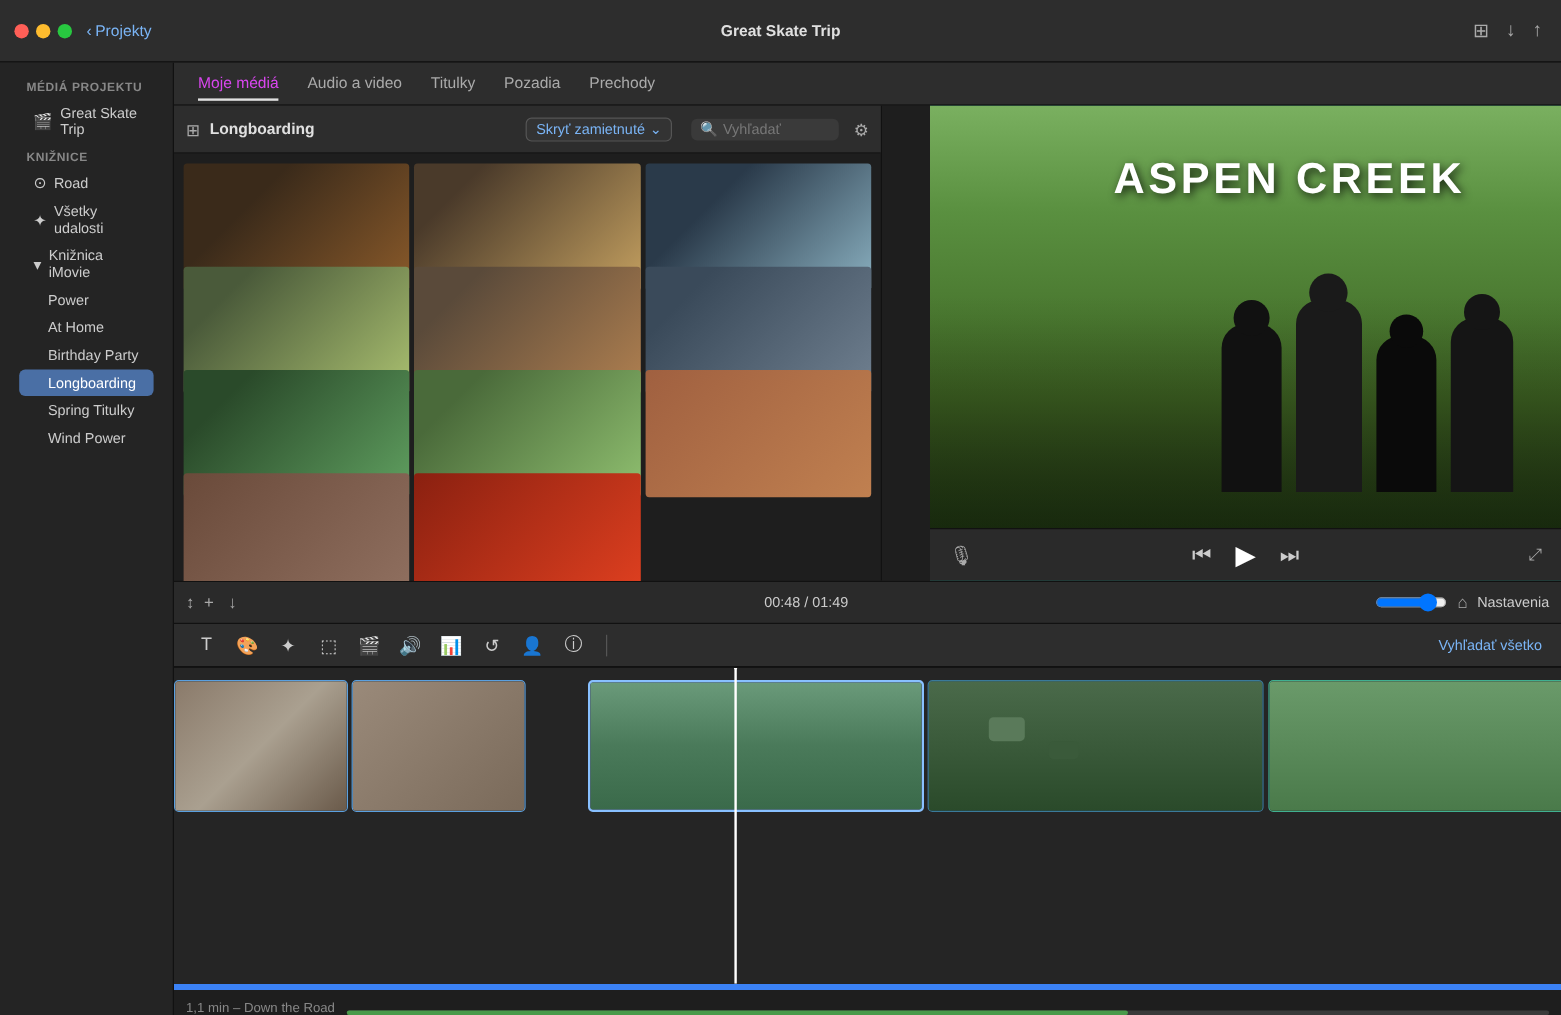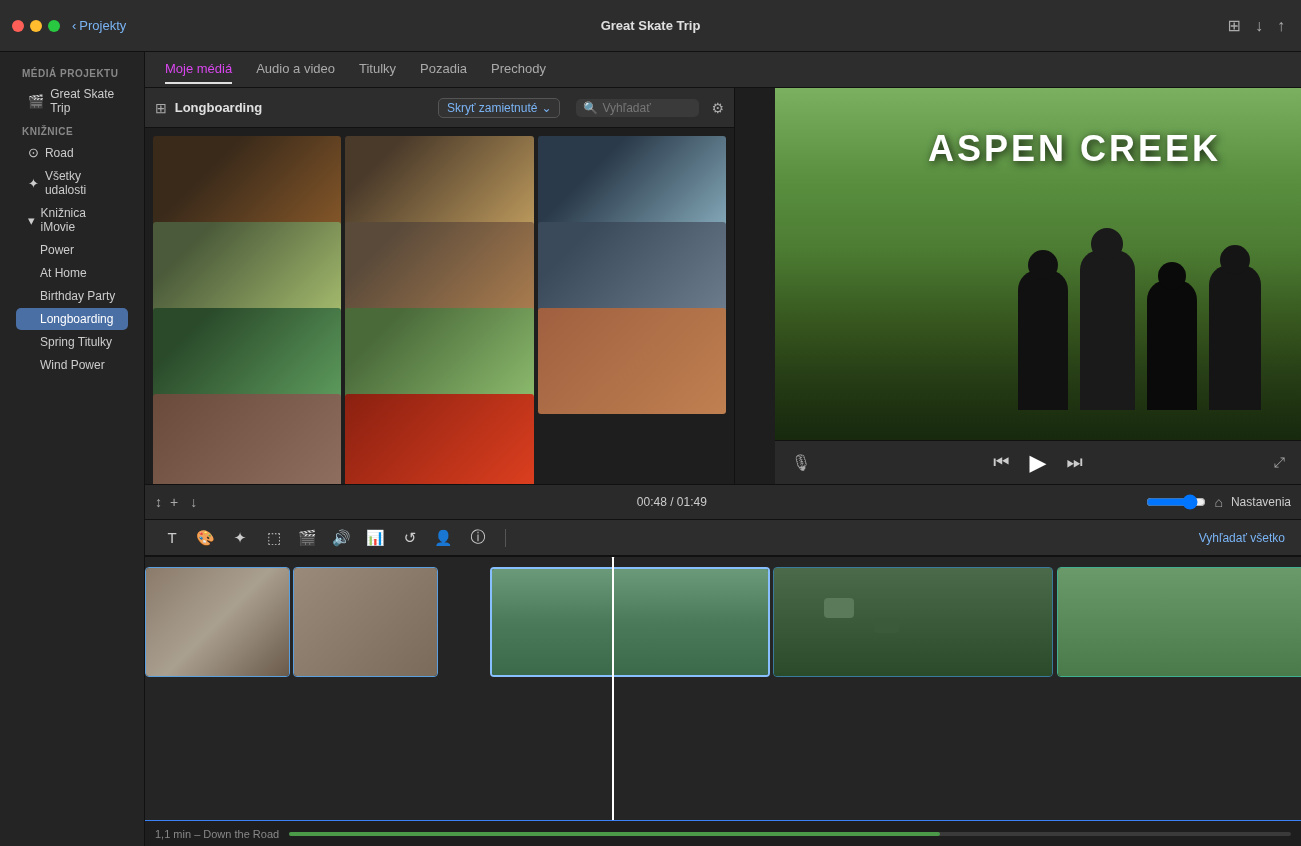--- a/index.html
+++ b/index.html
@@ -354,23 +354,23 @@
     .clip-teal { background: linear-gradient(180deg, #30a080 0%, #205060 100%); border: 1px solid #40b090; }
     .clip-skate { background: linear-gradient(180deg, #2a5a7a 0%, #1a3a5a 100%); border: 1px solid #3a7a9a; }
     .clip-thumb-face {
       width: 100%; height: 100%;
       background: linear-gradient(135deg, #8a7a6a 0%, #aaa090 50%, #6a5a4a 100%);
     }
 
     #timeline-bottom-bar {
       height: 26px;
       background: #1e1e1e;
-      border-top: 1px solid #3b82f6;
-      display: flex;
-      align-items: center;
+      border-top: 5px solid #3b82f6;
+      display: flex;
+      align-items: flex-end;
       padding: 0 10px;
     }
     .bottom-label { font-size: 11px; color: #888; }
     .green-progress {
       position: absolute;
       bottom: 0;
       left: 0;
       width: 100%;
       height: 4px;
       background: #3a3a3a;

